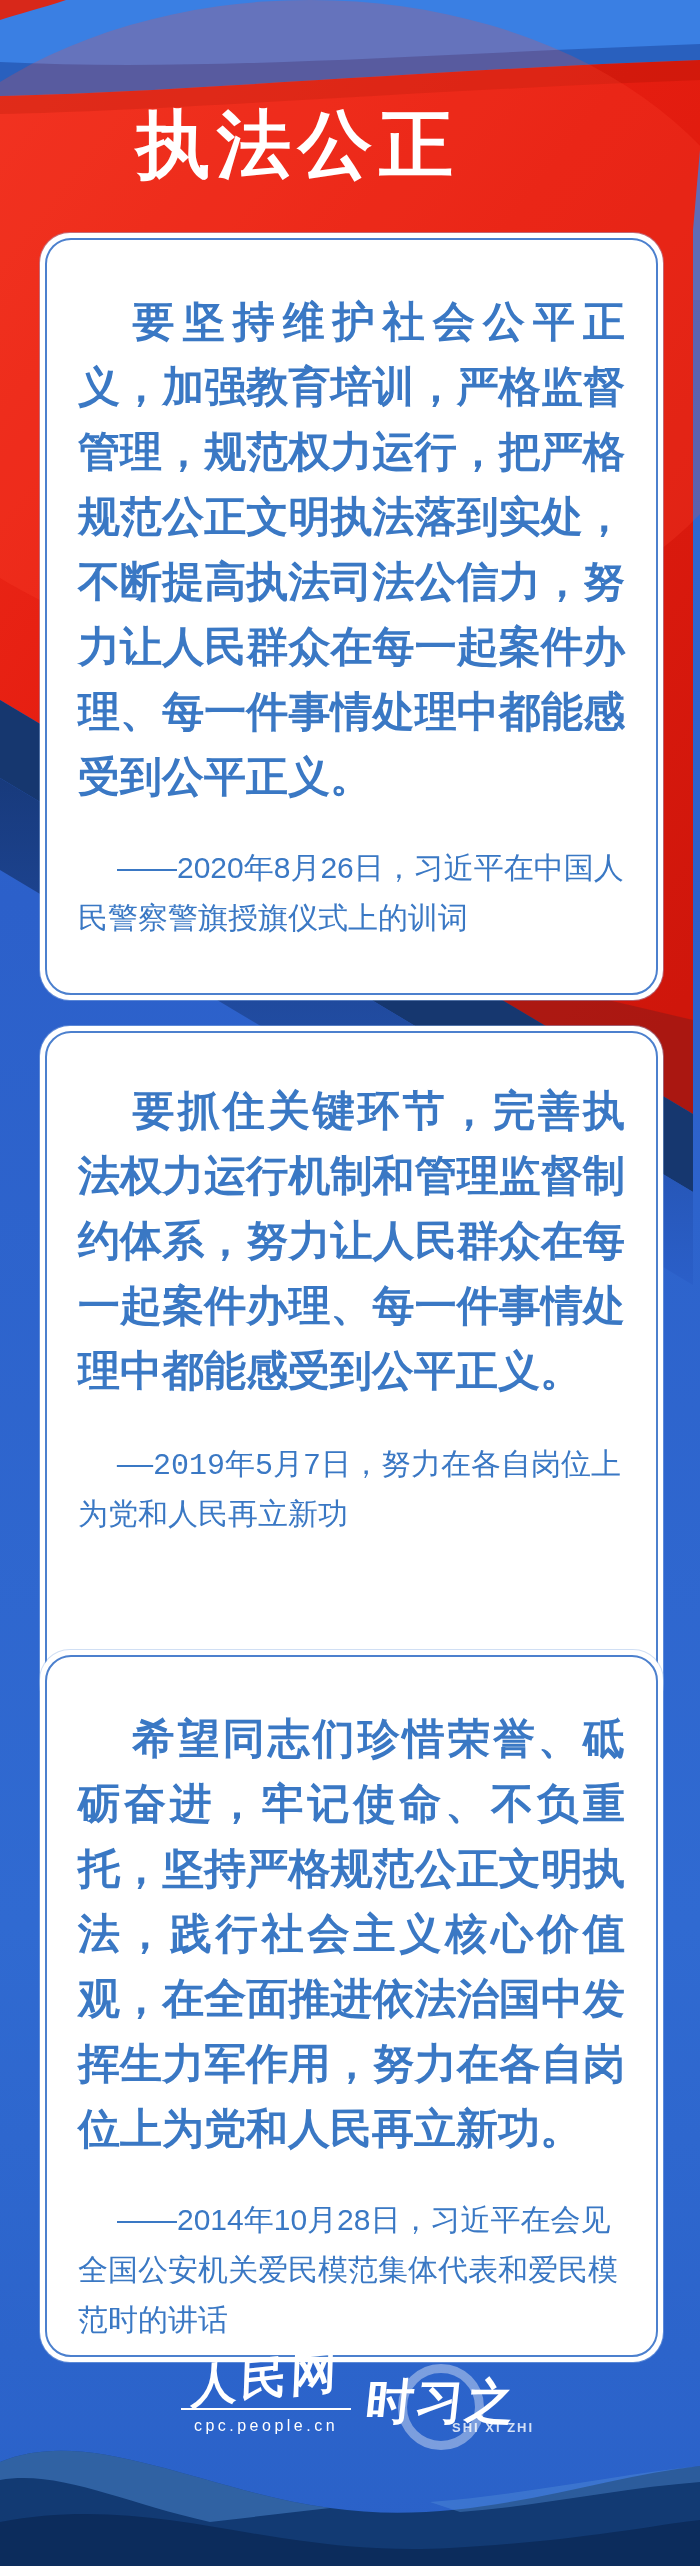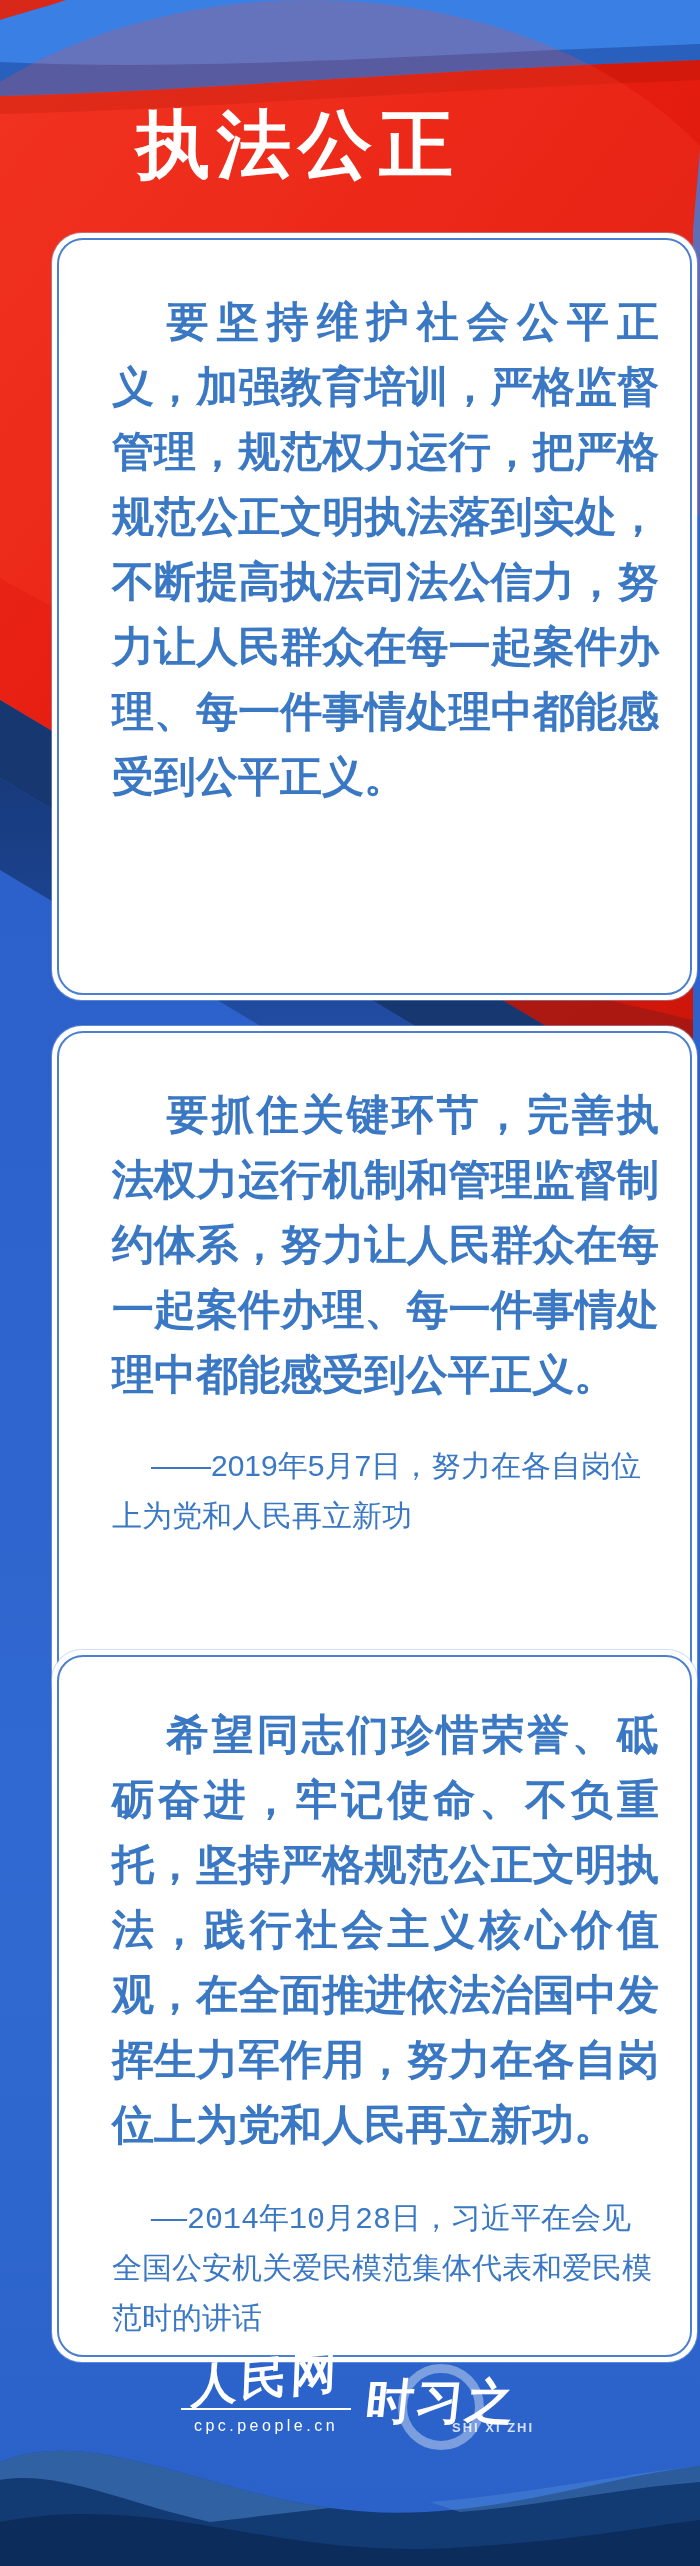--- a/index.html
+++ b/index.html
@@ -10,30 +10,30 @@
   }
   #bg-art{position:absolute;left:0;top:0;width:700px;height:2566px;display:block;}
 
   .page-title{
     position:absolute;left:0;top:104px;width:596px;
     text-align:center;color:#ffffff;font-size:74px;font-weight:bold;
     letter-spacing:7px;line-height:1.1;
   }
 
   .quote-card{
-    position:absolute;left:52px;width:623px;background:#ffffff;
-    border-radius:30px;box-shadow:0 0 0 1px rgba(150,185,230,.45);padding-left:22px;
+    position:absolute;left:40px;width:623px;background:#ffffff;
+    border-radius:30px;box-shadow:0 0 0 1px rgba(150,185,230,.45);
   }
   .quote-card::before{
     content:"";position:absolute;inset:5px;border:2px solid #4c80ce;
     border-radius:26px;pointer-events:none;
   }
   .card-1{top:233px;height:767px;}
-  .card-2{top:1026px;height:688px;}
-  .card-3{top:1650px;height:712px;font-family:Liberation Mono, monospace;}
+  .card-2{top:1026px;height:688px;font-family:Liberation Mono, monospace;}
+  .card-3{top:1650px;height:712px;}
 
   .quote-text{
     margin:56px 38px 0 38px;
     color:#3a78c4;font-size:42px;line-height:65px;font-weight:600;
     text-align:justify;text-indent:1.3em;
   }
   .quote-attribution{
     margin:34px 38px 0 38px;
     color:#3a78c4;font-size:30px;line-height:50px;font-weight:500;
     text-align:left;text-indent:1.3em;
@@ -108,20 +108,21 @@
     <path d="M0,2462 C90,2425 200,2490 330,2508 C470,2528 590,2478 700,2466 L700,2566 L0,2566 Z" fill="#123a73"></path>
     <path d="M0,2462 C90,2425 200,2490 330,2508 L210,2522 C120,2502 60,2470 0,2480 Z" fill="#4d89d4" opacity="0.5"></path>
     <path d="M430,2502 C530,2494 620,2474 700,2466 L700,2482 C620,2488 540,2506 460,2512 Z" fill="#5590da" opacity="0.4"></path>
     <path d="M0,2522 C160,2492 270,2558 450,2548 C580,2541 660,2524 700,2520 L700,2566 L0,2566 Z" fill="#0c2c5c"></path>
   </svg>
 
   <div class="page-title">执法公正</div>
 
   <div class="quote-card card-1">
     <p class="quote-text">要坚持维护社会公平正义，加强教育培训，严格监督管理，规范权力运行，把严格规范公正文明执法落到实处，不断提高执法司法公信力，努力让人民群众在每一起案件办理、每一件事情处理中都能感受到公平正义。</p>
+    <p class="quote-attribution">——2020年8月26日，习近平在中国人民警察警旗授旗仪式上的训词</p>
   </div>
 
   <div class="quote-card card-2">
     <p class="quote-text">要抓住关键环节，完善执法权力运行机制和管理监督制约体系，努力让人民群众在每一起案件办理、每一件事情处理中都能感受到公平正义。</p>
     <p class="quote-attribution">——2019年5月7日，努力在各自岗位上为党和人民再立新功</p>
   </div>
 
   <div class="quote-card card-3">
     <p class="quote-text">希望同志们珍惜荣誉、砥砺奋进，牢记使命、不负重托，坚持严格规范公正文明执法，践行社会主义核心价值观，在全面推进依法治国中发挥生力军作用，努力在各自岗位上为党和人民再立新功。</p>
     <p class="quote-attribution">——2014年10月28日，习近平在会见全国公安机关爱民模范集体代表和爱民模范时的讲话</p>

